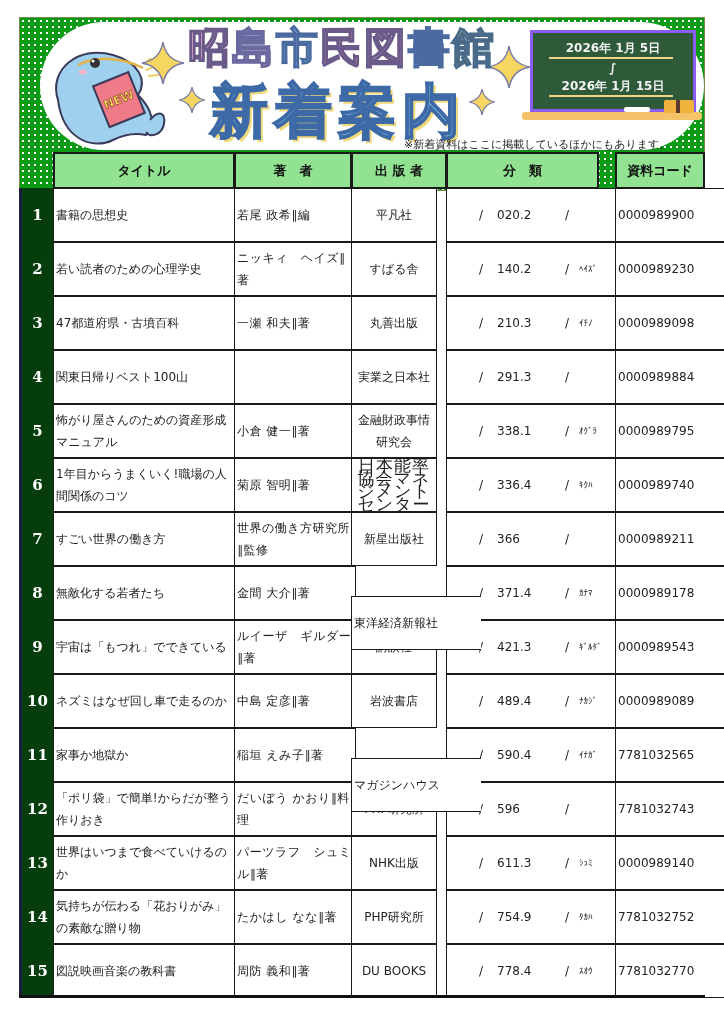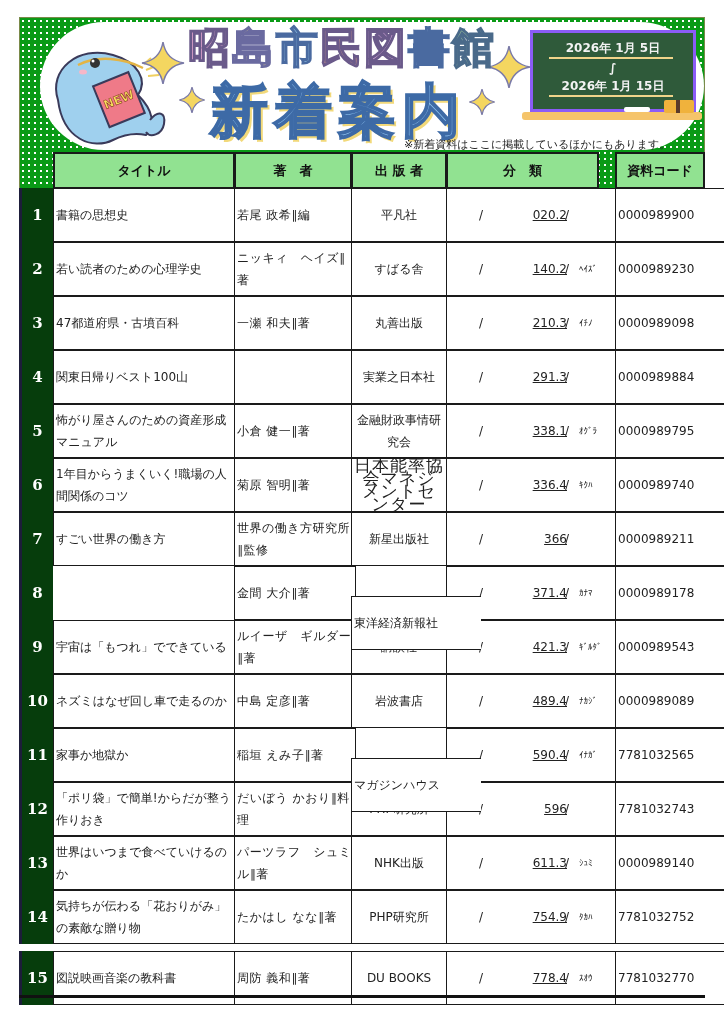--- a/index.html
+++ b/index.html
@@ -86,26 +86,26 @@
   }
   .cell {
     position: absolute; top: 0; height: 54px;
     border: 1.5px solid #1a1a1a; background: #ffffff;
     display: flex; align-items: center;
     font-size: 12px; line-height: 22px; color: #222;
     padding: 0 2px; overflow: hidden;
   }
   .c-title { left: 34px; width: 182px; }
   .c-author { left: 215px; width: 122px; letter-spacing: 0.5px; }
-  .c-pub { left: 332px; width: 96px; justify-content: center; text-align: center; }
+  .c-pub { left: 332px; width: 86px; justify-content: center; text-align: center; }
   .c-pub.wide { width: 130px; justify-content: flex-start; z-index: 2; border-right: none; margin-top: 30px; }
   .c-class { left: 427px; width: 170px; font-size: 12px; }
   .c-code { left: 596px; width: 112px; font-size: 12px; padding-left: 2px; }
   .cls-slash1 { position: absolute; left: 32px; }
-  .cls-num { position: absolute; left: 64px; width: 56px; text-align: right; text-decoration: underline; }
+  .cls-num { position: absolute; left: 50px; width: 56px; text-align: left; }
   .cls-slash2 { position: absolute; left: 118px; }
   .cls-kana { position: absolute; left: 132px; font-size: 9px; }
   .bottom-edge { position: absolute; left: 19px; top: 995px; width: 686px; height: 3px; background: #111; }
 </style>
 </head>
 <body>
 
 <div class="banner"></div>
 <div class="panel"></div>
 
@@ -248,20 +248,21 @@
         <div class="cell c-class">
           <span class="cls-slash1">/</span>
           <span class="cls-num">366</span>
           <span class="cls-slash2">/</span>
           <span class="cls-kana"></span>
         </div>
         <div class="cell c-code">0000989211</div>
       </div>
       <div class="row" style="top: 414px;">
         <div class="num">8</div>
+        <div class="cell c-title">無敵化する若者たち</div>
         <div class="cell c-author">金間 大介∥著</div>
         <div class="cell c-pub wide">東洋経済新報社</div>
         <div class="cell c-class">
           <span class="cls-slash1">/</span>
           <span class="cls-num">371.4</span>
           <span class="cls-slash2">/</span>
           <span class="cls-kana">ｶﾅﾏ</span>
         </div>
         <div class="cell c-code">0000989178</div>
       </div>
@@ -336,21 +337,21 @@
         <div class="cell c-author">たかはし なな∥著</div>
         <div class="cell c-pub">PHP研究所</div>
         <div class="cell c-class">
           <span class="cls-slash1">/</span>
           <span class="cls-num">754.9</span>
           <span class="cls-slash2">/</span>
           <span class="cls-kana">ﾀｶﾊ</span>
         </div>
         <div class="cell c-code">7781032752</div>
       </div>
-      <div class="row" style="top: 792px; margin-top: 7px;">
+      <div class="row" style="top: 792px;">
         <div class="num">15</div>
         <div class="cell c-title">図説映画音楽の教科書</div>
         <div class="cell c-author">周防 義和∥著</div>
         <div class="cell c-pub">DU BOOKS</div>
         <div class="cell c-class">
           <span class="cls-slash1">/</span>
           <span class="cls-num">778.4</span>
           <span class="cls-slash2">/</span>
           <span class="cls-kana">ｽｵｳ</span>
         </div>

